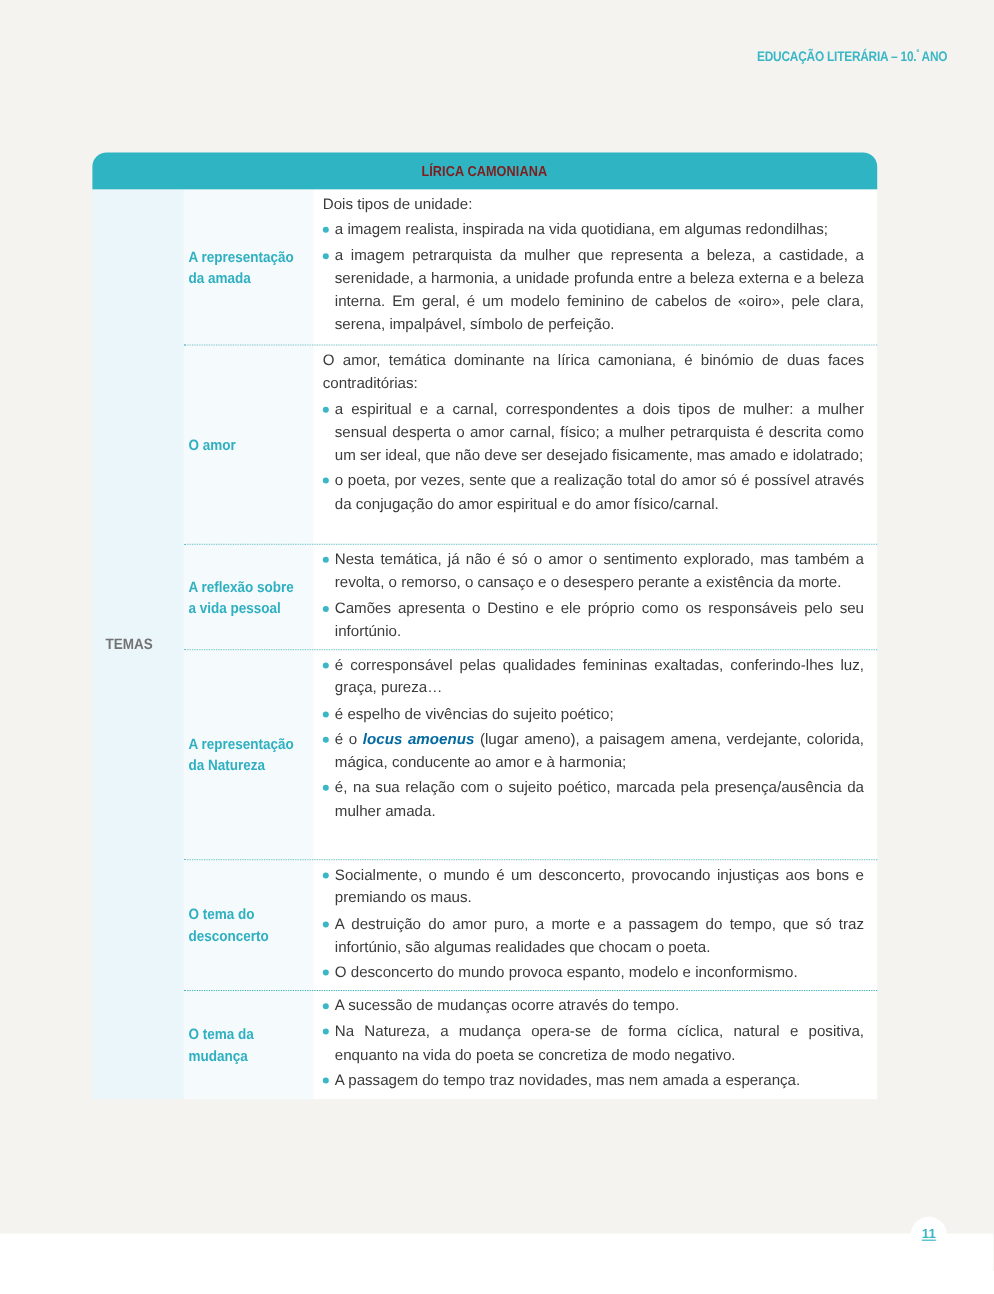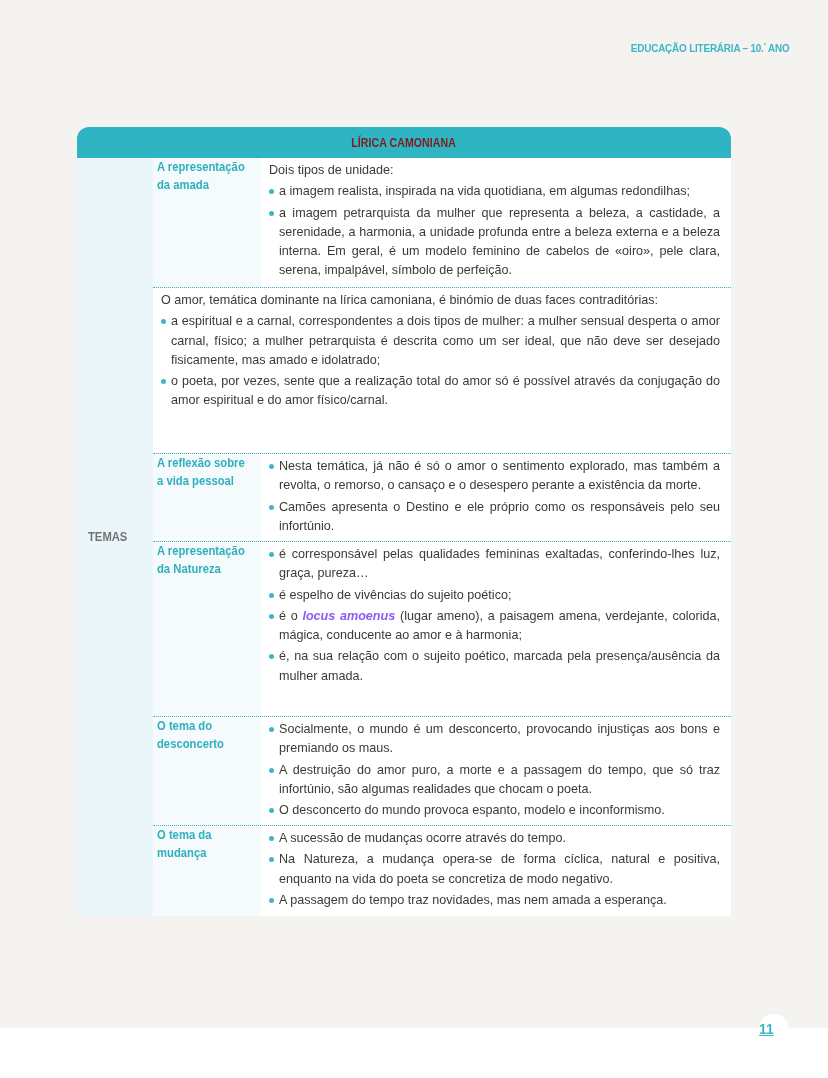--- a/index.html
+++ b/index.html
@@ -31,48 +31,48 @@
     width: 76px; background: #eaf6fa;
     display: flex; align-items: center; padding-left: 11px; box-sizing: border-box;
     font-weight: bold; font-size: 12.5px; color: #737373;
   }
   .col-group span { display: inline-block; transform: scaleX(0.9); transform-origin: left center; }
   .rows { flex: 1; }
   .row { display: flex; border-bottom: 1px dotted #3ab7c6; }
   .row:last-child { border-bottom: none; }
   .row-label {
     width: 108px; background: #f5fafc; box-sizing: border-box;
-    padding-left: 4px; display: flex; 
+    padding-left: 4px; display: flex; align-items: center;
     color: #2fb0c0; font-weight: bold; font-size: 12.5px; line-height: 18px;
   }
   .row-label span { display: inline-block; transform: scaleX(0.9); transform-origin: left center; white-space: pre-line; }
   .row-content {
     flex: 1; background: #fff; box-sizing: border-box;
     padding: 3px 11px 4px 8px;
     font-size: 12.6px; line-height: 19.3px; text-align: justify;
     color: #3a3a3a;
   }
   .intro { margin: 0 0 2px 0; }
   ul { list-style: none; margin: 0; padding: 0; }
   li { position: relative; padding-left: 10px; margin-bottom: 2px; }
   li:last-child { margin-bottom: 0; }
   li .bullet {
     position: absolute; left: 0; top: 7px; width: 5px; height: 5px;
     border-radius: 50%; background: #3ab7c6;
   }
-  .em { font-style: italic; font-weight: bold; color: #8b5cf6; }
+  .em { font-style: italic; font-weight: bold; color: #0369a1; }
   .footer-strip {
     position: absolute; left: 0; top: 1028px; width: 828px; height: 50px;
     background: #ffffff;
   }
   .page-number {
     position: absolute; left: 759px; top: 1014px; width: 30px; height: 30px;
     border-radius: 50%; background: #ffffff;
-    display: flex; align-items: center; justify-content: flex-start;
-    color: #3ab7c6; font-weight: bold; font-size: 14px; text-decoration: underline;
+    display: flex; align-items: center; justify-content: center;
+    color: #3ab7c6; font-weight: bold; font-size: 11px; text-decoration: underline;
   }
 </style>
 </head>
 <body>
 
 <div class="running-head">
   <span>EDUCAÇÃO LITERÁRIA – 10.</span><sup>º</sup><span> ANO</span>
 </div>
 
 <div class="table">
@@ -93,20 +93,23 @@
         <div class="row-content">
           <p class="intro">Dois tipos de unidade:</p>
           <ul>
             <li><span class="bullet"></span><span>a imagem realista, inspirada na vida quotidiana, em algumas redondilhas;</span></li>
             <li><span class="bullet"></span><span>a imagem petrarquista da mulher que representa a beleza, a castidade, a serenidade, a harmonia, a unidade profunda entre a beleza externa e a beleza interna. Em geral, é um modelo feminino de cabelos de «oiro», pele clara, serena, impalpável, símbolo de perfeição.</span></li>
           </ul>
         </div>
       </div>
 
       <div class="row" style="height:165px;">
+        <div class="row-label">
+            <span>O amor</span>
+          </div>
         <div class="row-content">
           <p class="intro">O amor, temática dominante na lírica camoniana, é binómio de duas faces contraditórias:</p>
           <ul>
             <li><span class="bullet"></span><span>a espiritual e a carnal, correspondentes a dois tipos de mulher: a mulher sensual desperta o amor carnal, físico; a mulher petrarquista é descrita como um ser ideal, que não deve ser desejado fisicamente, mas amado e idolatrado;</span></li>
             <li><span class="bullet"></span><span>o poeta, por vezes, sente que a realização total do amor só é possível através da conjugação do amor espiritual e do amor físico/carnal.</span></li>
           </ul>
         </div>
       </div>
 
       <div class="row" style="height:87px;">

